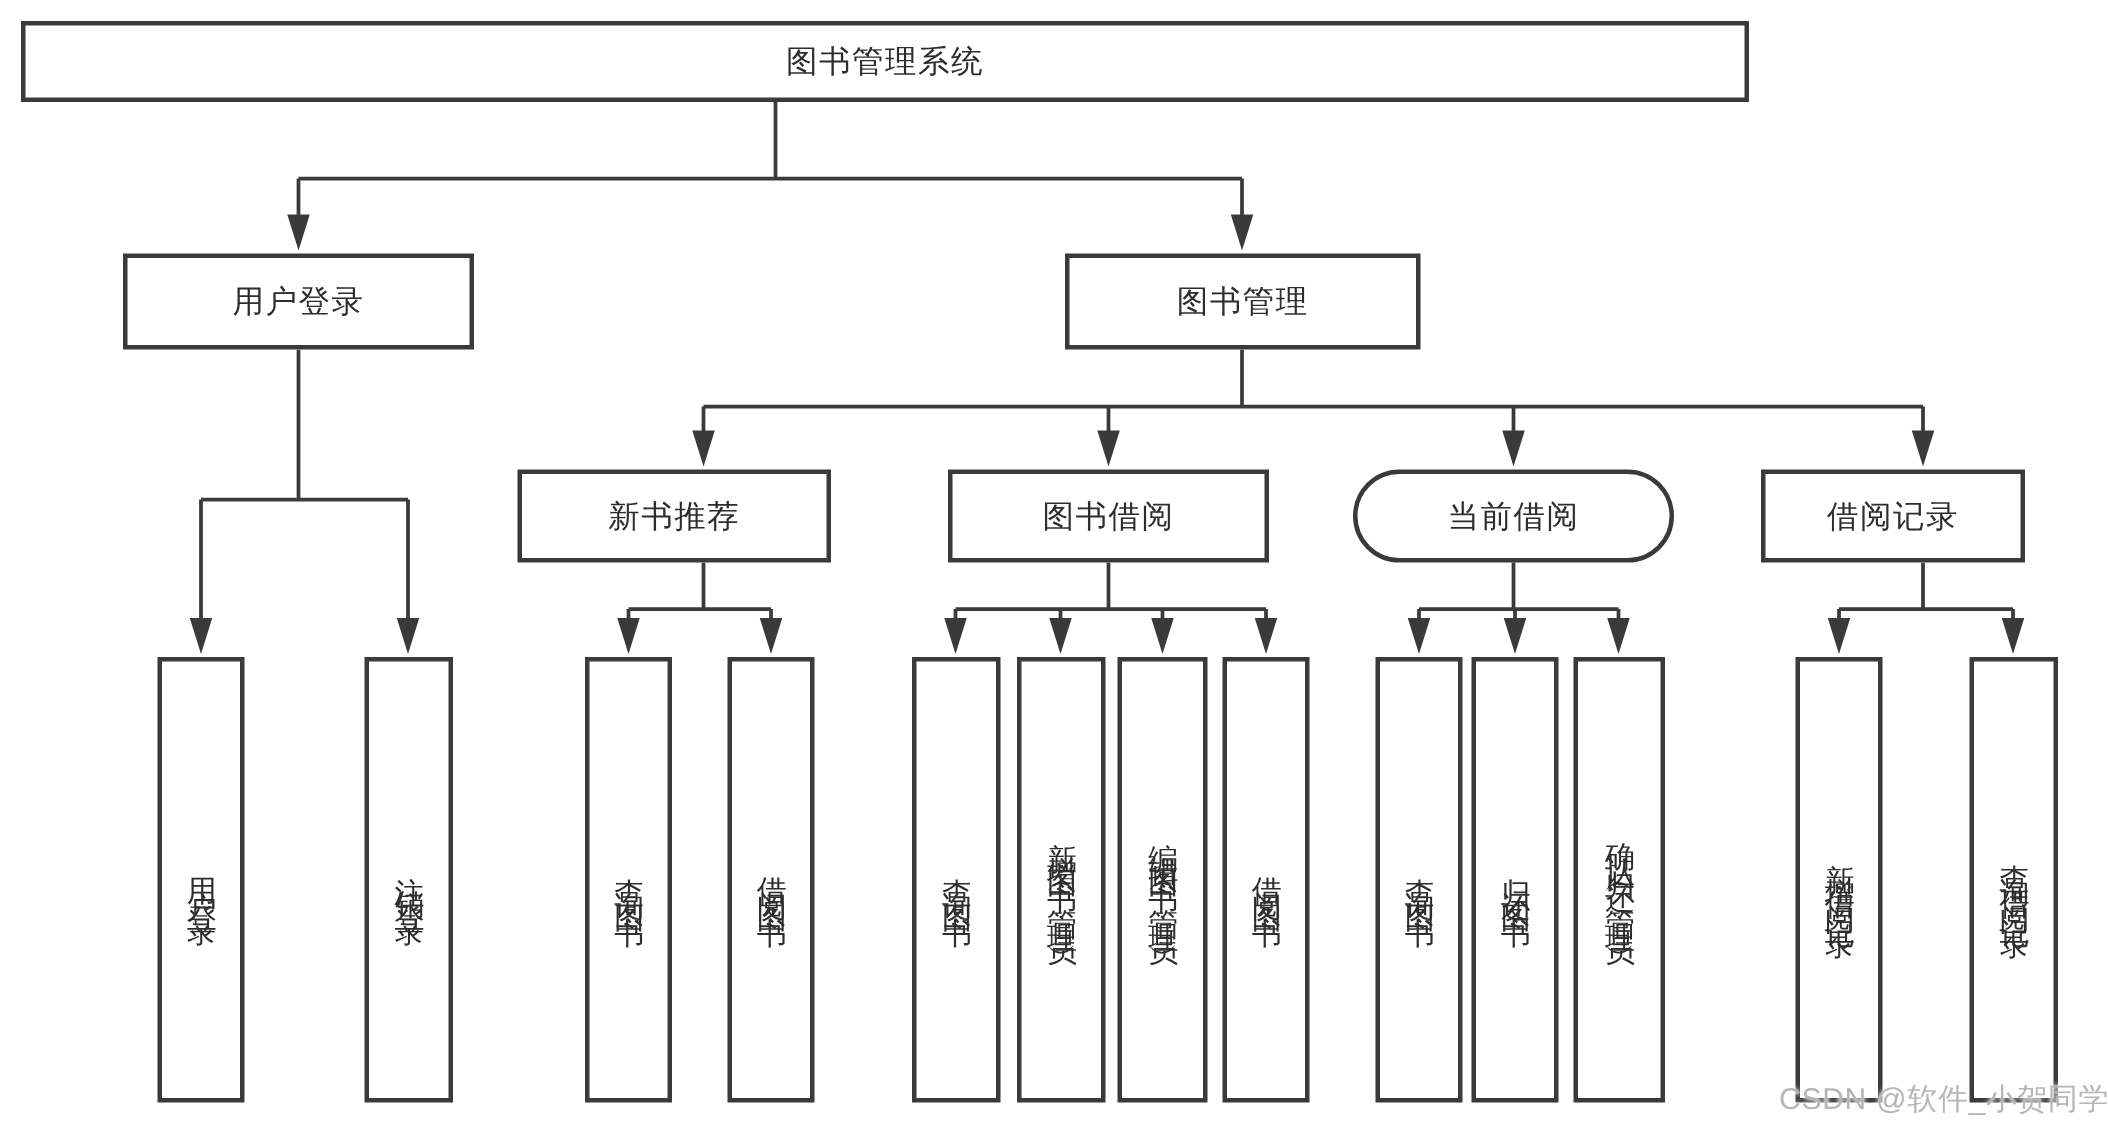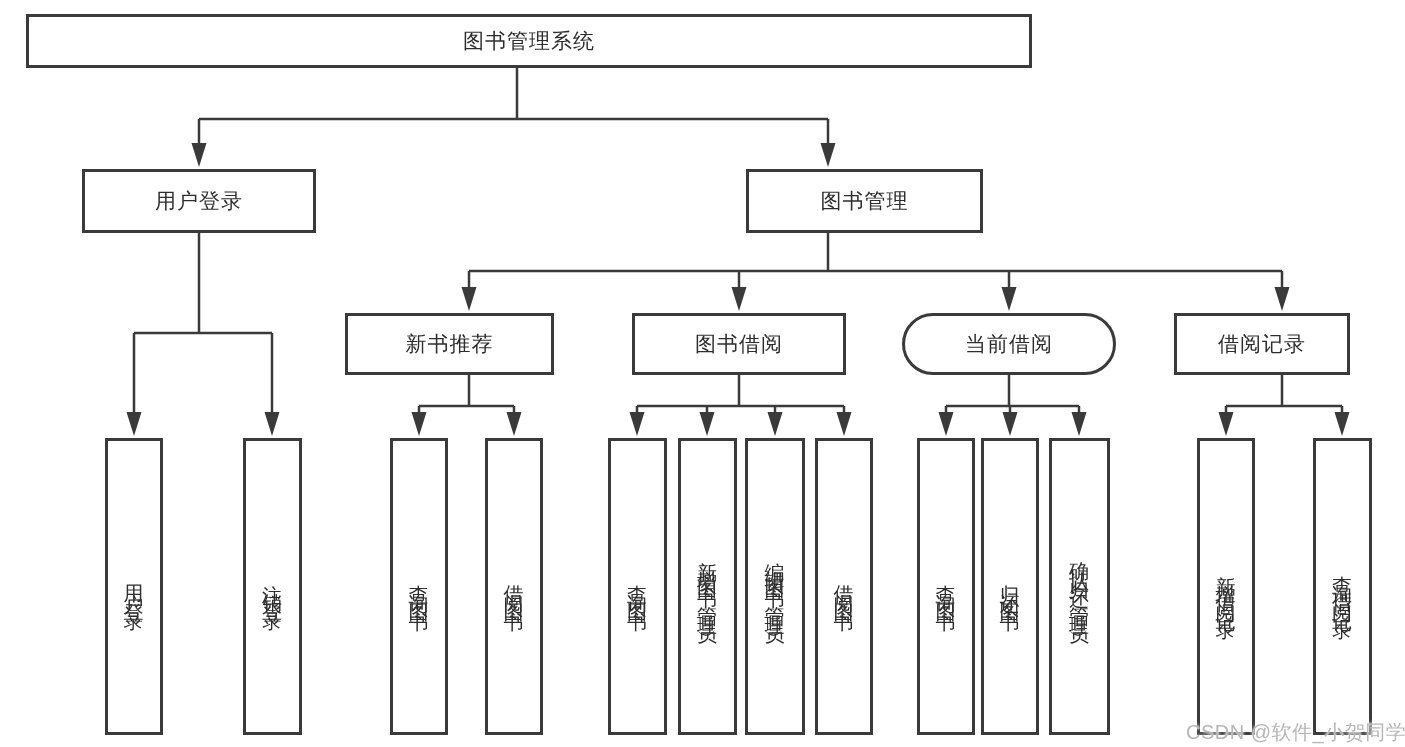--- a/index.html
+++ b/index.html
@@ -99,24 +99,24 @@
       <polygon points="767.5,412 782.5,412 775,436"></polygon>
       <polygon points="836.5,412 851.5,412 844,436"></polygon>
       <polygon points="938.5,412 953.5,412 946,436"></polygon>
       <polygon points="1002.5,412 1017.5,412 1010,436"></polygon>
       <polygon points="1071.5,412 1086.5,412 1079,436"></polygon>
       <polygon points="1218.5,412 1233.5,412 1226,436"></polygon>
       <polygon points="1334.5,412 1349.5,412 1342,436"></polygon>
     </g>
   </svg>
 
-  <div class="node h" style="left:26px; top:14px; width:1006px; height:54px;font-family:Liberation Serif, serif;">图书管理系统</div>
+  <div class="node h" style="left:14px; top:14px; width:1152px; height:54px;font-family:Liberation Serif, serif;">图书管理系统</div>
 
   <div class="node h" style="left:82px; top:169px; width:234px; height:64px;">用户登录</div>
-  <div class="node h" style="left:710px; top:169px; width:237px; height:64px;margin-left:36px;">图书管理</div>
+  <div class="node h" style="left:710px; top:169px; width:237px; height:64px;">图书管理</div>
 
   <div class="node h" style="left:345px; top:313px; width:209px; height:62px;">新书推荐</div>
   <div class="node h" style="left:632px; top:313px; width:214px; height:62px;text-align:center;">图书借阅</div>
   <div class="node h" style="left:902px; top:313px; width:214px; height:62px;border-radius:31px;">当前借阅</div>
   <div class="node h" style="left:1174px; top:313px; width:176px; height:62px;">借阅记录</div>
 
   <div class="node v" style="left:105px; top:438px; width:58px; height:297px;">用户登录</div>
   <div class="node v" style="left:243px; top:438px; width:59px; height:297px;">注销登录</div>
 
   <div class="node v" style="left:390px; top:438px; width:58px; height:297px;">查询图书</div>

